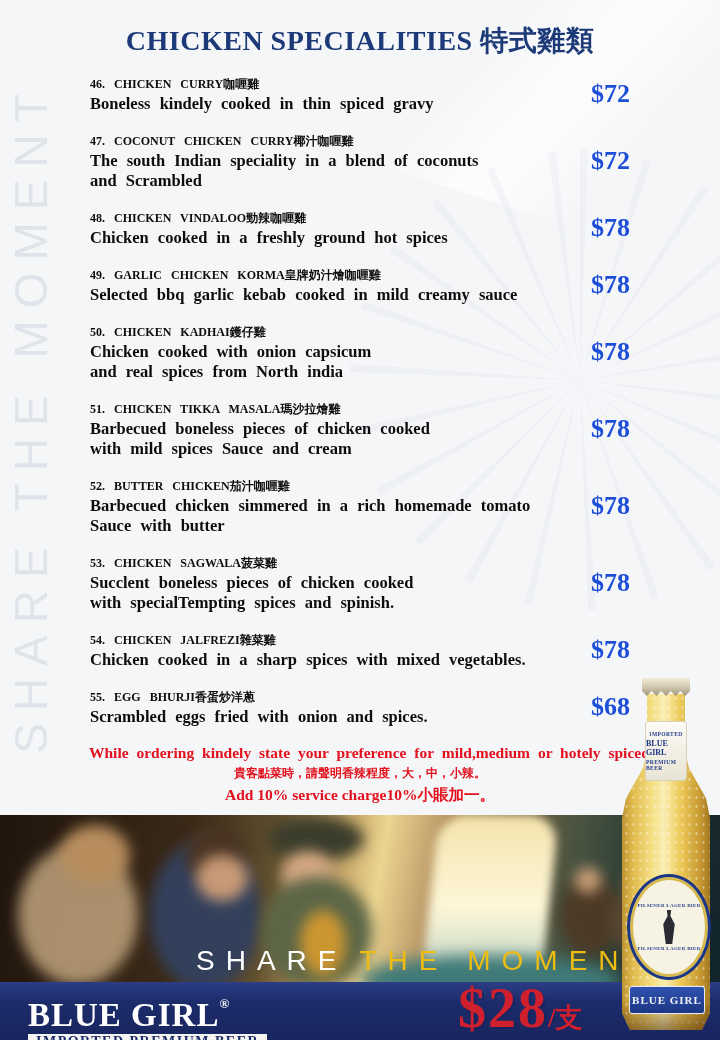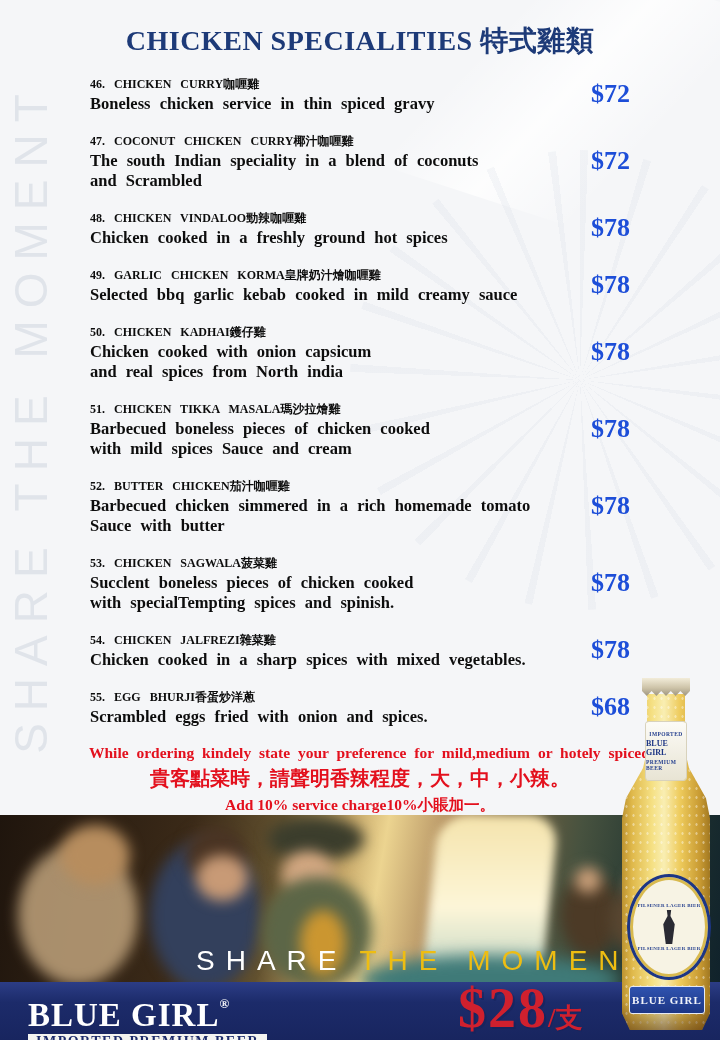--- a/index.html
+++ b/index.html
@@ -26,21 +26,21 @@
     color:#1d3a78;letter-spacing:.5px;}
   .item{display:flex;margin-bottom:17px;}
   .item-main{flex:1;}
   .item-title{font-weight:700;font-size:12px;line-height:20px;color:#0d0d0d;word-spacing:6px;}
   .item-desc div{font-weight:700;font-size:16.5px;line-height:20px;color:#0d0d0d;word-spacing:5px;}
   .item-price{width:64px;display:flex;align-items:center;justify-content:flex-end;
     font-weight:700;font-size:26px;color:#1d4ed8;}
 
   .notice{margin-top:2px;text-align:center;color:#e3101d;}
   .notice-l1{font-weight:700;font-size:15.5px;word-spacing:4px;white-space:nowrap;margin-left:-1px;}
-  .notice-l2{font-weight:700;font-size:20px;margin-top:3px;}
+  .notice-l2{font-weight:700;font-size:12px;margin-top:3px;}
   .notice-l3{font-weight:700;font-size:15.5px;margin-top:3px;}
 
   
   .banner{position:absolute;left:0;top:815px;width:720px;height:225px;overflow:hidden;z-index:2;}
   .photo{position:absolute;left:0;top:0;width:720px;height:168px;overflow:hidden;
     background:linear-gradient(100deg,#1f150d 0%,#2e2013 14%,#3b2a18 26%,#62512f 38%,
       #c7a869 47%,#ecd490 52%,#b69465 60%,#73603f 68%,#47523f 78%,#253832 88%,#10222b 100%);}
   .blob{position:absolute;border-radius:50%;filter:blur(7px);}
   .waterfall{position:absolute;left:430px;top:0;width:120px;height:168px;filter:blur(5px);
     background:linear-gradient(#f4e3ac,#fdf6d8 55%,#bcd2c2);transform:skewX(-6deg);border-radius:30px;}
@@ -100,21 +100,21 @@
 
 <div class="watermark">SHARE THE MOMENT</div>
 
 <div class="menu">
   <h1 class="page-title">CHICKEN SPECIALITIES 特式雞類</h1>
   <div id="menu-items">
   <div class="item">
     <div class="item-main">
       <div class="item-title"><span>46.  CHICKEN  CURRY</span><span class="zh">咖喱雞</span></div>
       <div class="item-desc">
-            <div>Boneless  chicken  service  in  thin  spiced  gravy</div>
+            <div>Boneless  kindely  cooked  in  thin  spiced  gravy</div>
           </div>
     </div>
     <div class="item-price">$72</div>
   </div>
 
   <div class="item">
     <div class="item-main">
       <div class="item-title"><span>47.  COCONUT  CHICKEN  CURRY</span><span class="zh">椰汁咖喱雞</span></div>
       <div class="item-desc">
             <div>The  south  Indian  speciality  in  a  blend  of  coconuts</div>

